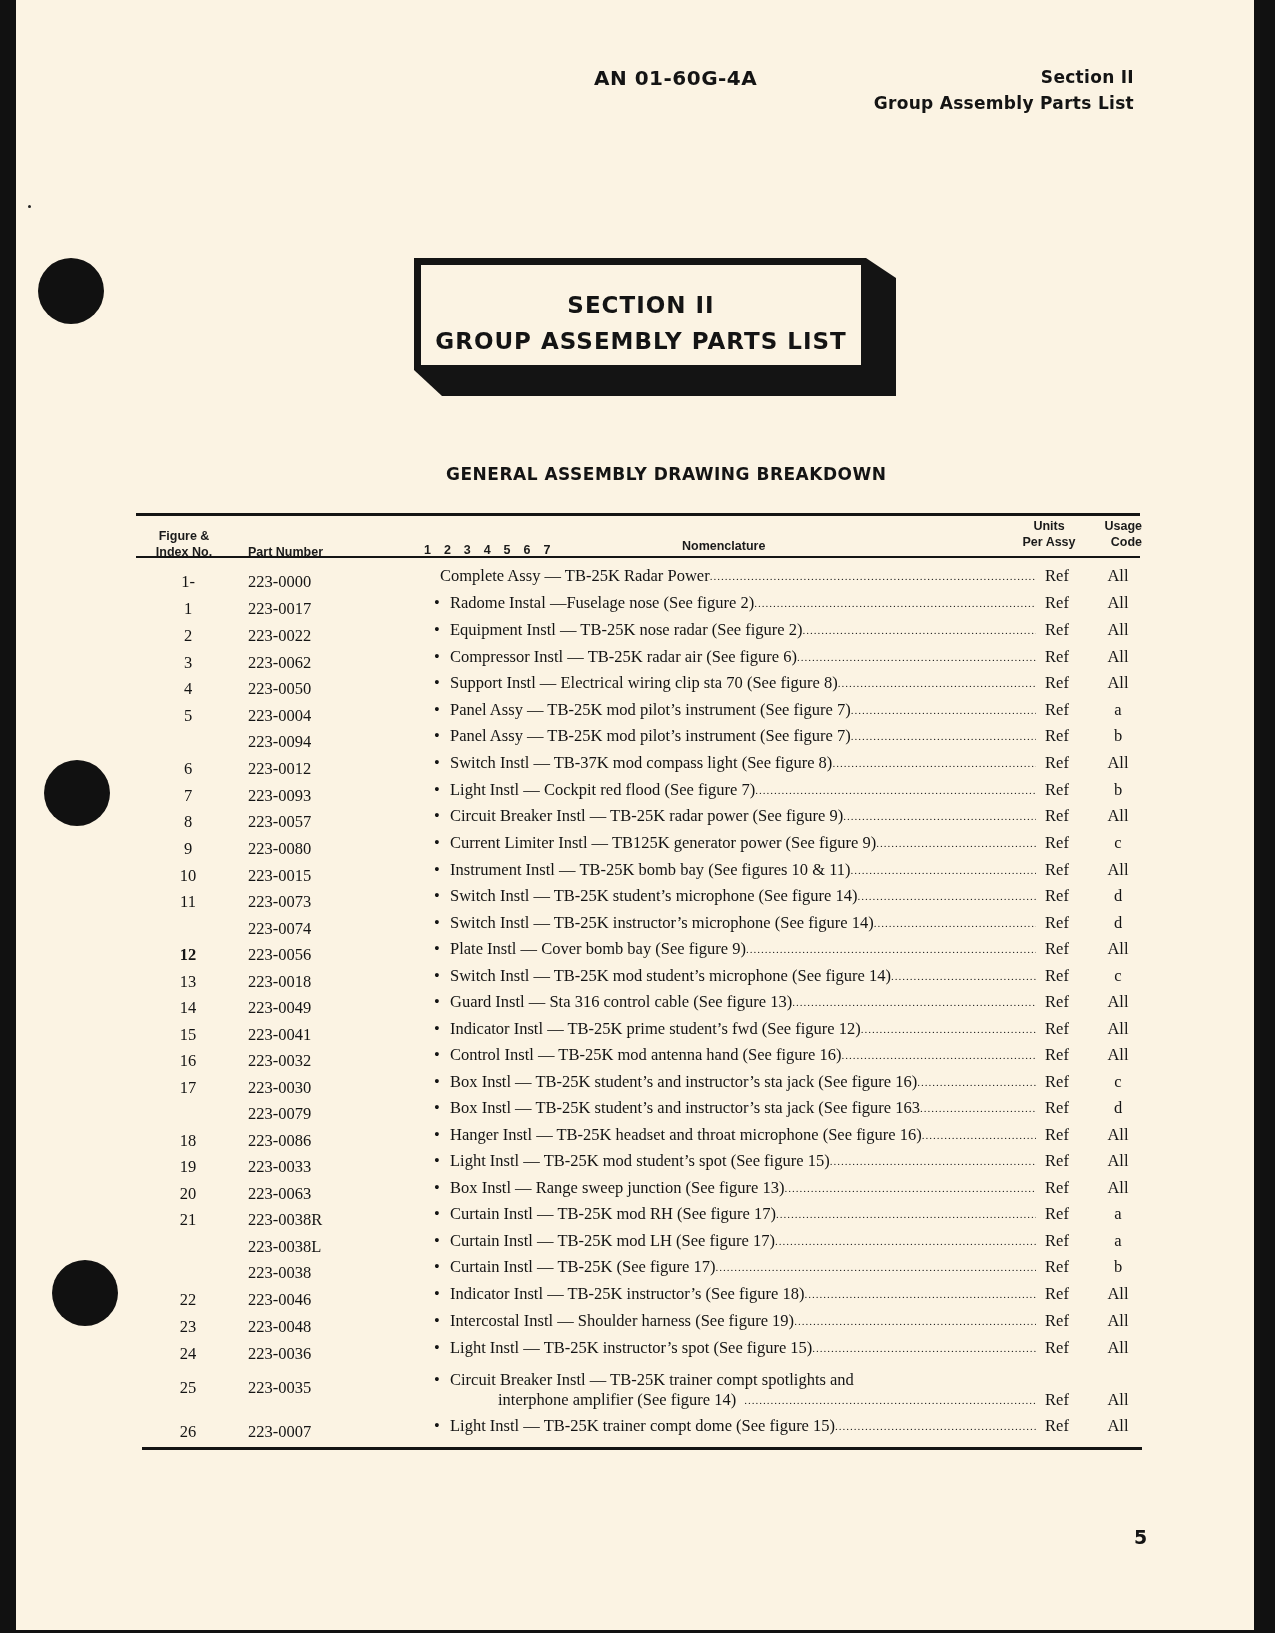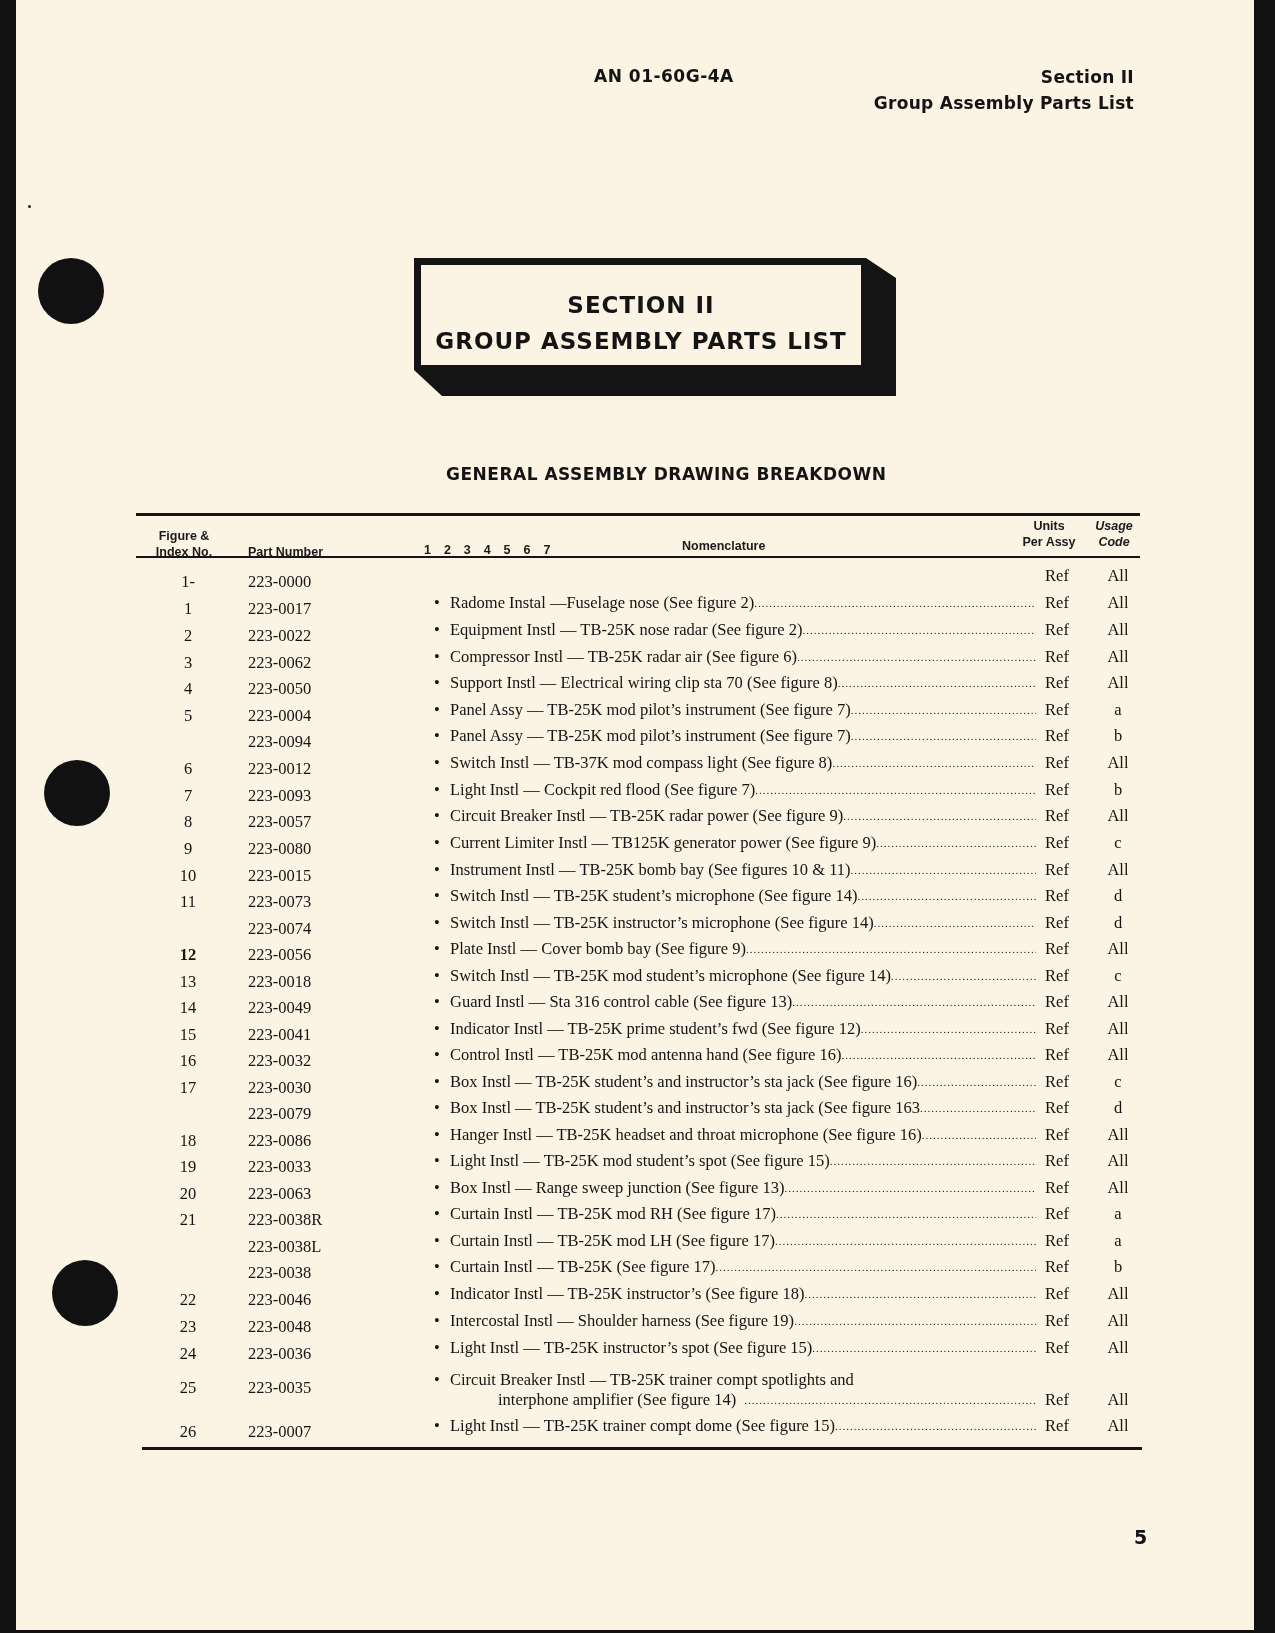--- a/index.html
+++ b/index.html
@@ -11,21 +11,21 @@
     position: absolute; left: 16px; top: 0; width: 1238px; height: 1630px;
     background: #fbf3e3;
     color: #141414;
   }
   .sans { font-family: "DejaVu Sans", "Liberation Sans", sans-serif; font-weight: bold; }
   .serif { font-family: "Liberation Serif", "DejaVu Serif", serif; }
 
   .hole { position: absolute; width: 66px; height: 66px; border-radius: 50%; background: #111; }
   .speck { position: absolute; width: 3px; height: 3px; border-radius: 50%; background: #222; }
 
-  .doc-id { position: absolute; left: 578px; top: 66px; font-size: 17px; letter-spacing: 0.5px; text-align: right; }
+  .doc-id { position: absolute; left: 578px; top: 66px; font-size: 20px; letter-spacing: 0.5px; text-align: right; }
   .hdr-right { position: absolute; right: 120px; top: 64px; text-align: right; font-size: 17px; line-height: 26px; letter-spacing: 0.3px; }
 
   .title-wrap { position: absolute; left: 398px; top: 258px; width: 482px; height: 138px; }
   .title-shadow {
     position: absolute; left: 0; top: 0; width: 482px; height: 138px;
     background: #141414;
     clip-path: polygon(0 0, 452px 0, 482px 20px, 482px 138px, 28px 138px, 0 112px);
   }
   .title-box {
     position: absolute; left: 4px; top: 4px; width: 446px; height: 106px;
@@ -87,31 +87,36 @@
     <div>Figure &amp;</div>
     <div>Index No.</div>
   </div>
   <div class="colhdr" style="left:232px; top:544px;">Part Number</div>
   <div class="colhdr" style="left:408px; top:542px; white-space:pre; letter-spacing:2px;">1  2  3  4  5  6  7</div>
   <div class="colhdr" style="left:666px; top:538px;">Nomenclature</div>
   <div class="colhdr" style="left:998px; top:518px; width:70px; text-align:center;">
     <div>Units</div>
     <div>Per Assy</div>
   </div>
-  <div class="colhdr" style="left:1070px; top:518px; width:56px; text-align:center;font-style:italic;">
+  <div class="colhdr" style="left:1070px; top:518px; width:56px; text-align:right;">
     <div>Usage</div>
     <div>Code</div>
   </div>
 
   <div class="rule" style="left:120px; top:556px; width:1004px; height:2px;"></div>
 
   <div id="rows">
       <div class="row serif" style="top: 566px;">
         <div class="cell c-idx" style="top: 6px;">1-</div>
         <div class="cell c-pn" style="top: 6px;">223-0000</div>
+        <div class="cell c-nom" style="top: 0px;">
+          <span class="bullet" style="width: 16px;"></span>
+          <span class="txt">Complete Assy — TB-25K Radar Power</span>
+          <span class="dots"></span>
+        </div>
         <div class="cell c-units" style="top: 0px;">Ref</div>
         <div class="cell c-usage" style="top: 0px;">All</div>
       </div>
       <div class="row serif" style="top: 593px;">
         <div class="cell c-idx" style="top: 6px;">1</div>
         <div class="cell c-pn" style="top: 6px;">223-0017</div>
         <div class="cell c-nom" style="top: 0px;">
           <span class="bullet">•</span>
           <span class="txt">Radome Instal —Fuselage nose (See figure 2)</span>
           <span class="dots"></span>

